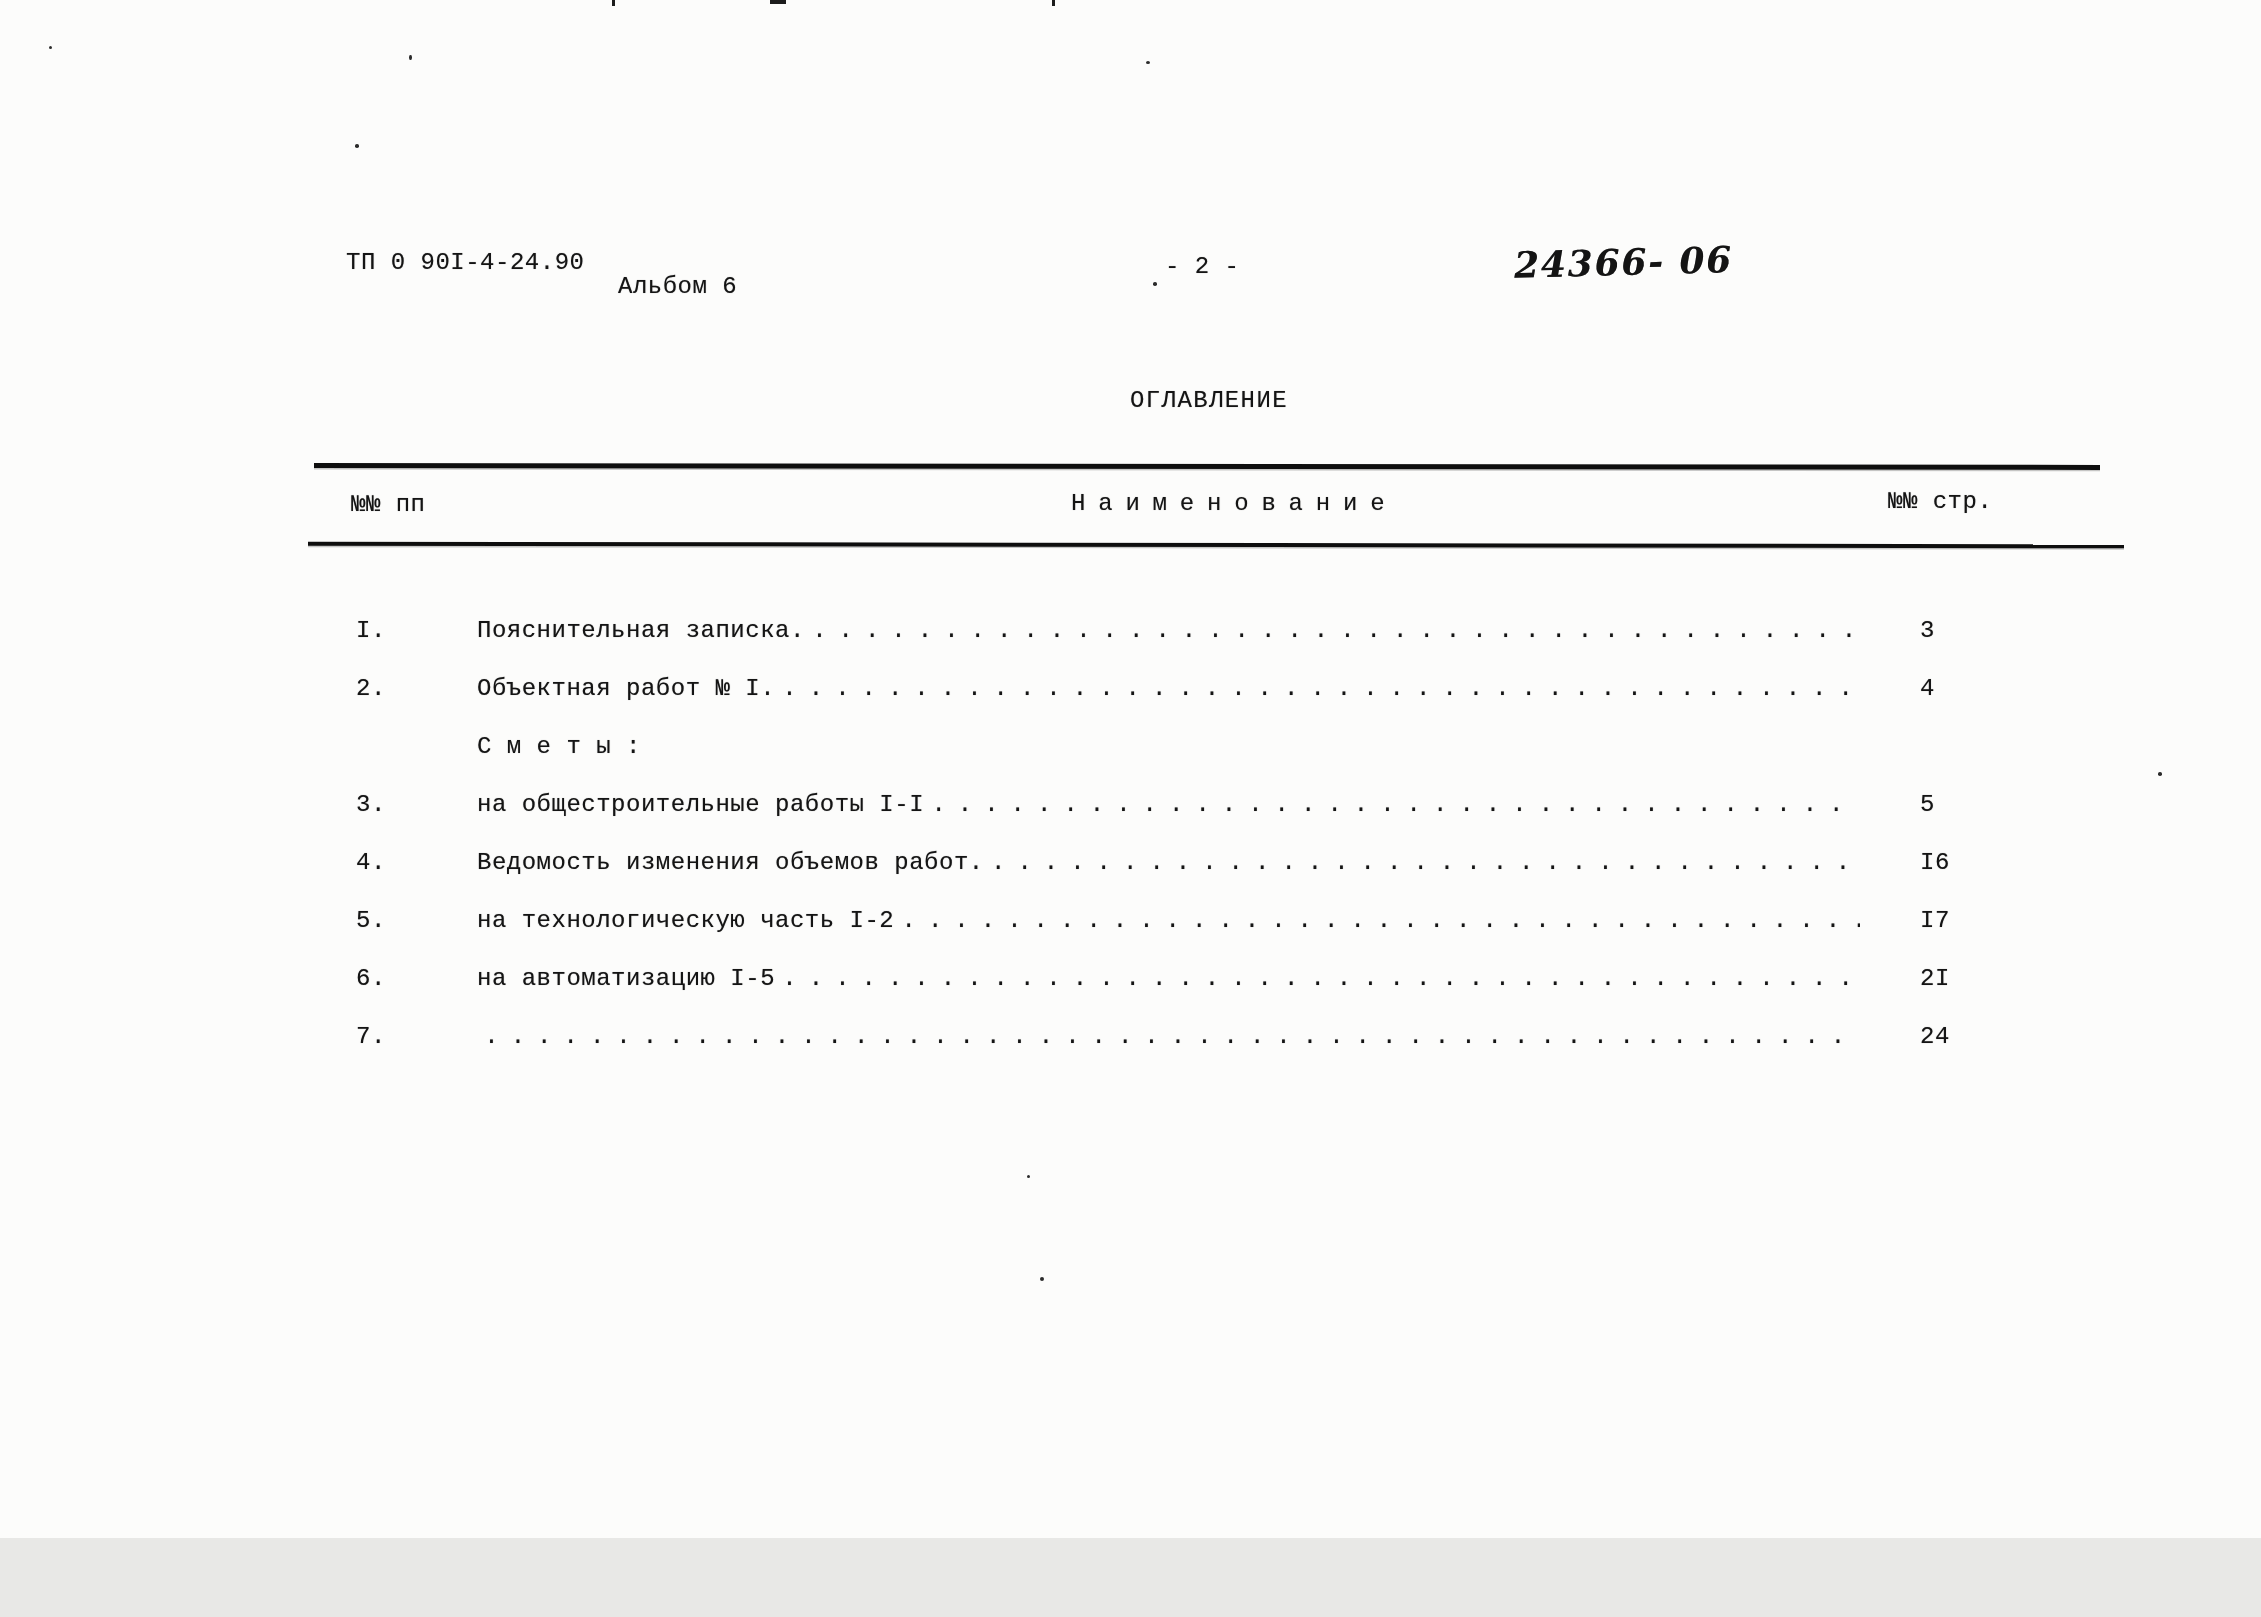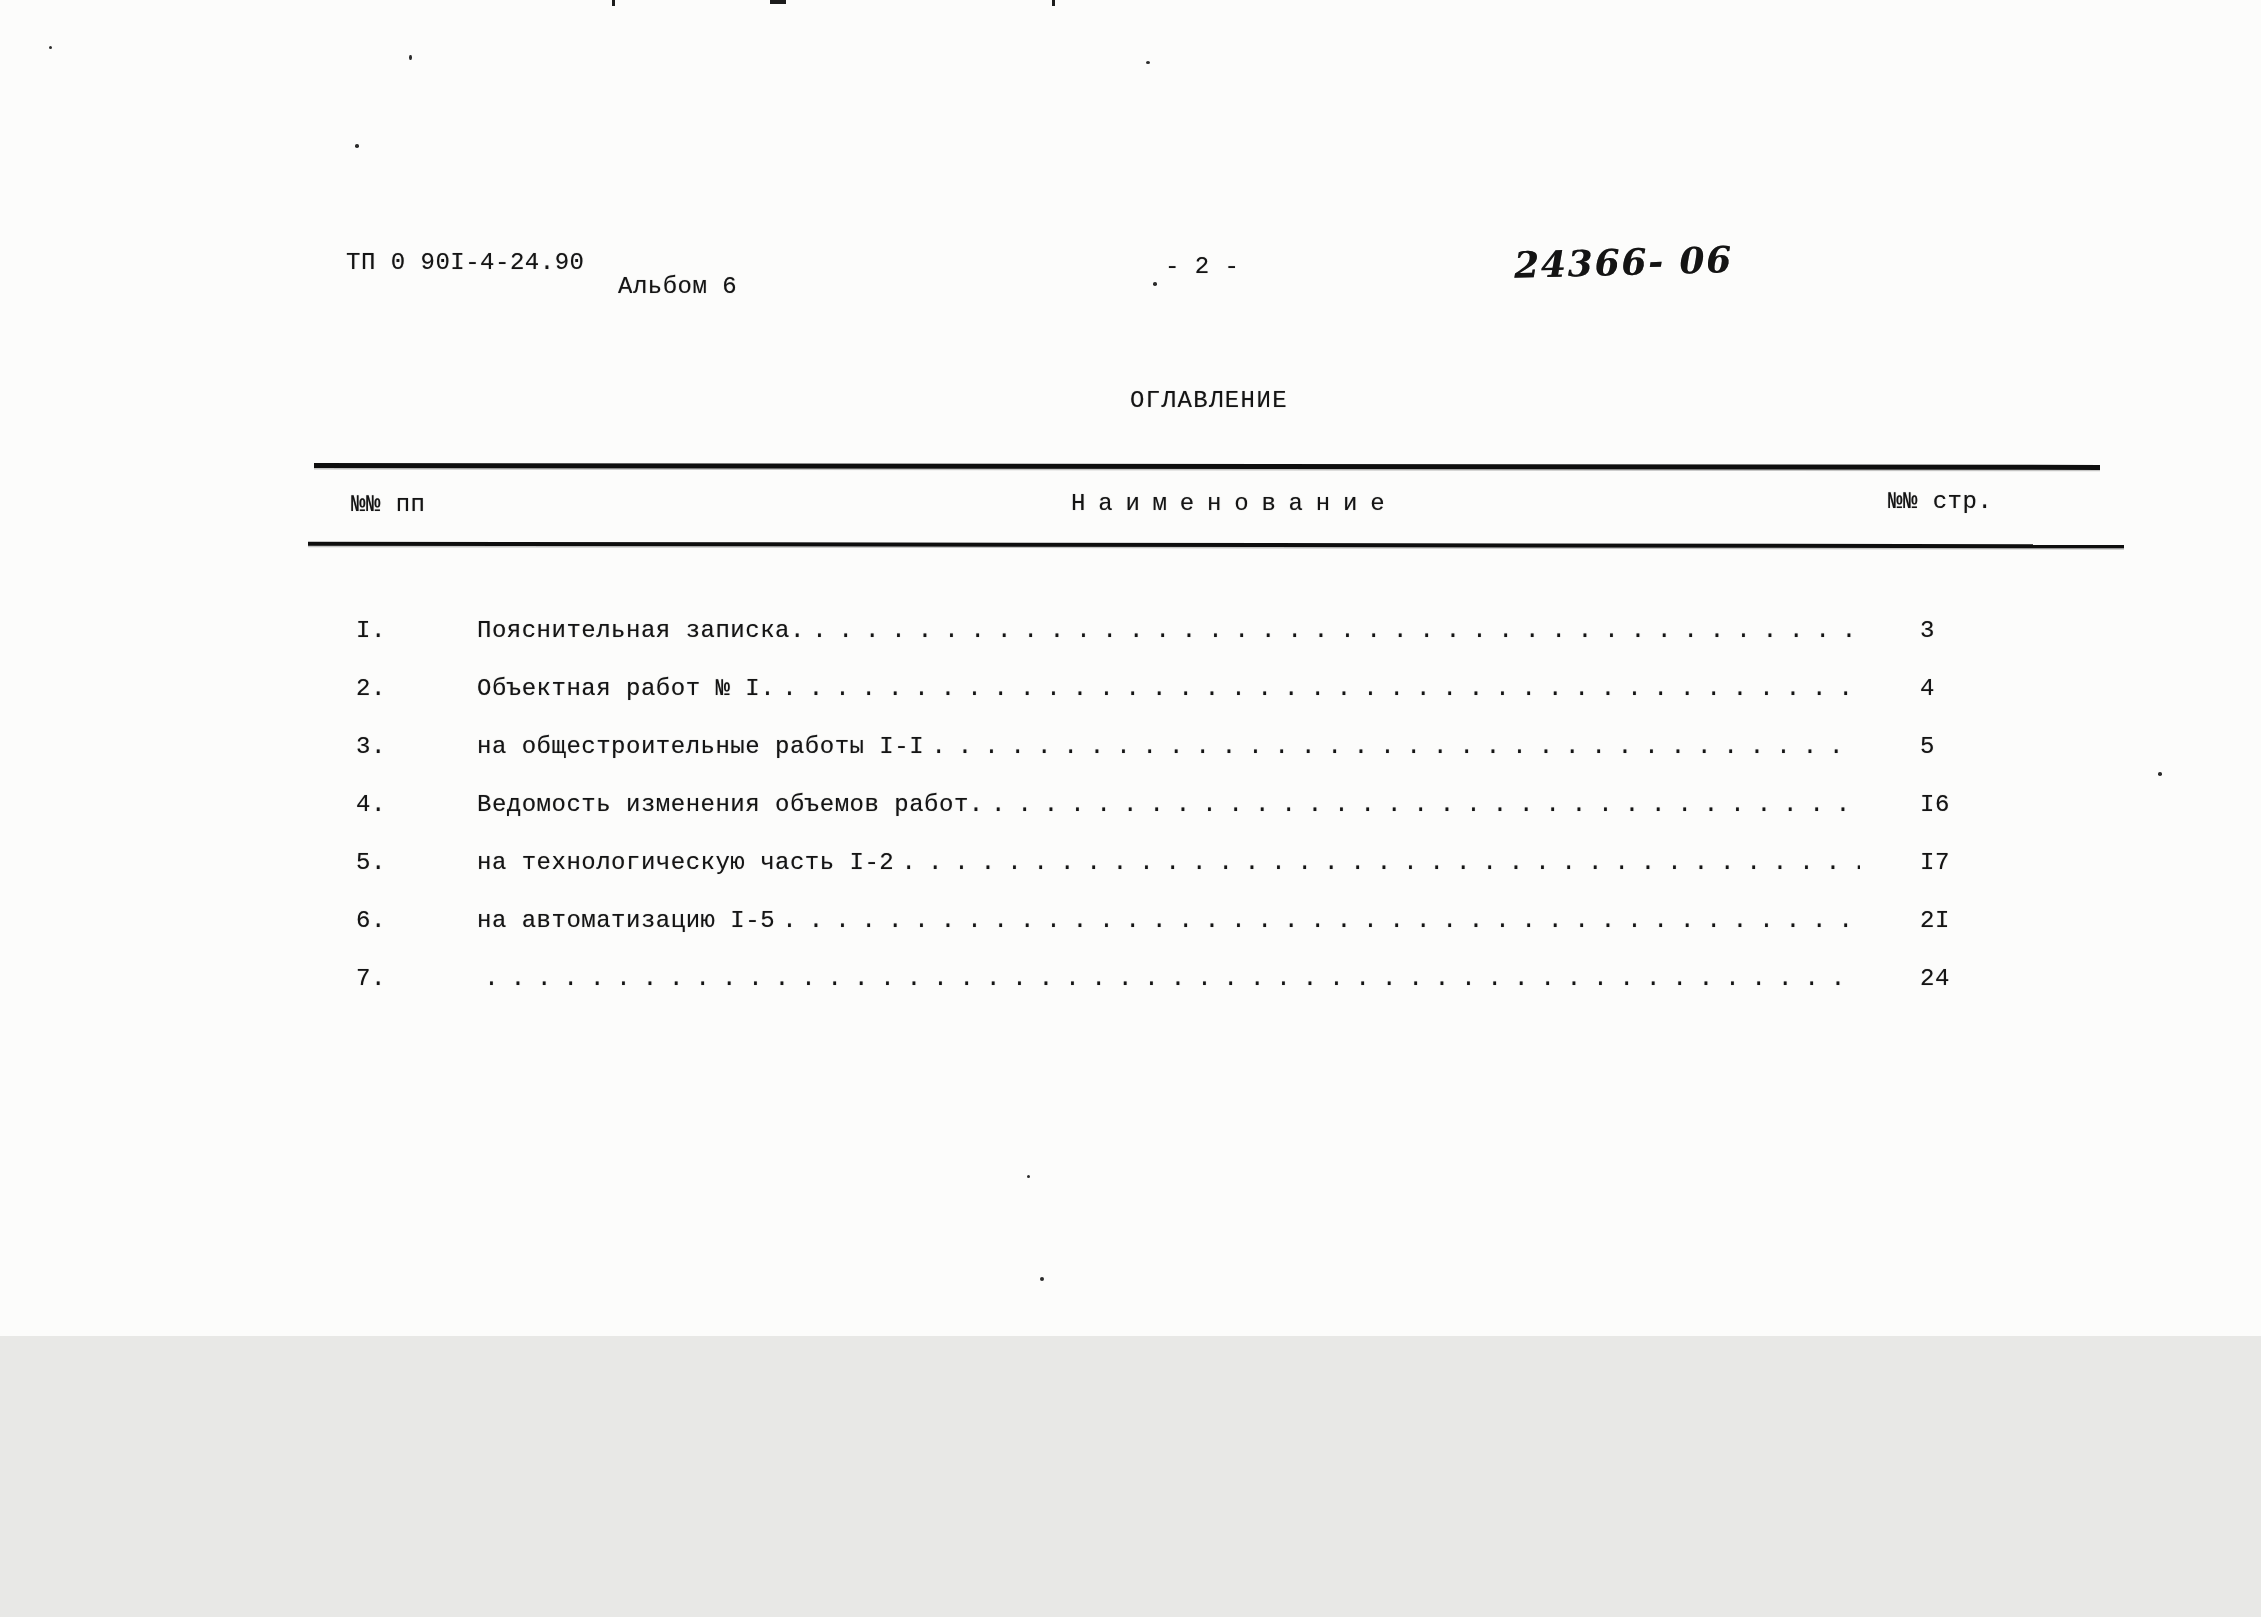--- a/index.html
+++ b/index.html
@@ -1,18 +1,18 @@
 <!DOCTYPE html>
 <html style="font-size:7.3px"><head>
 <meta charset="utf-8">
 <style>
   html,body{margin:0;padding:0;background:#e8e8e6;}
   .sheet{
     position:relative;
-    width:2261px;height:1336px;
+    width:2261px;height:1538px;
     background:#fcfcfb;
     overflow:hidden;
     font-family:"Liberation Mono","DejaVu Sans Mono",monospace;
     color:#141414;
   }
   .typed{
     position:absolute;
     font-size:24px;
     white-space:pre;
     text-shadow:0 0 0.9px rgba(25,25,25,.45);
@@ -80,20 +80,26 @@
     <span class="c-page">3</span>
   </div>
 
   <div class="row">
     <span class="c-num">2.</span>
     <span class="c-text">Объектная работ № I.</span>
     <span class="c-dots">......................................................................</span>
     <span class="c-page">4</span>
   </div>
 
+  <div class="row">
+    <span class="c-num"></span>
+    <span class="c-text">С м е т ы :</span>
+    <span class="c-dots"></span>
+    <span class="c-page"></span>
+  </div>
 
   <div class="row">
     <span class="c-num">3.</span>
     <span class="c-text">на общестроительные работы I-I</span>
     <span class="c-dots">......................................................................</span>
     <span class="c-page">5</span>
   </div>
 
   <div class="row">
     <span class="c-num">4.</span>

